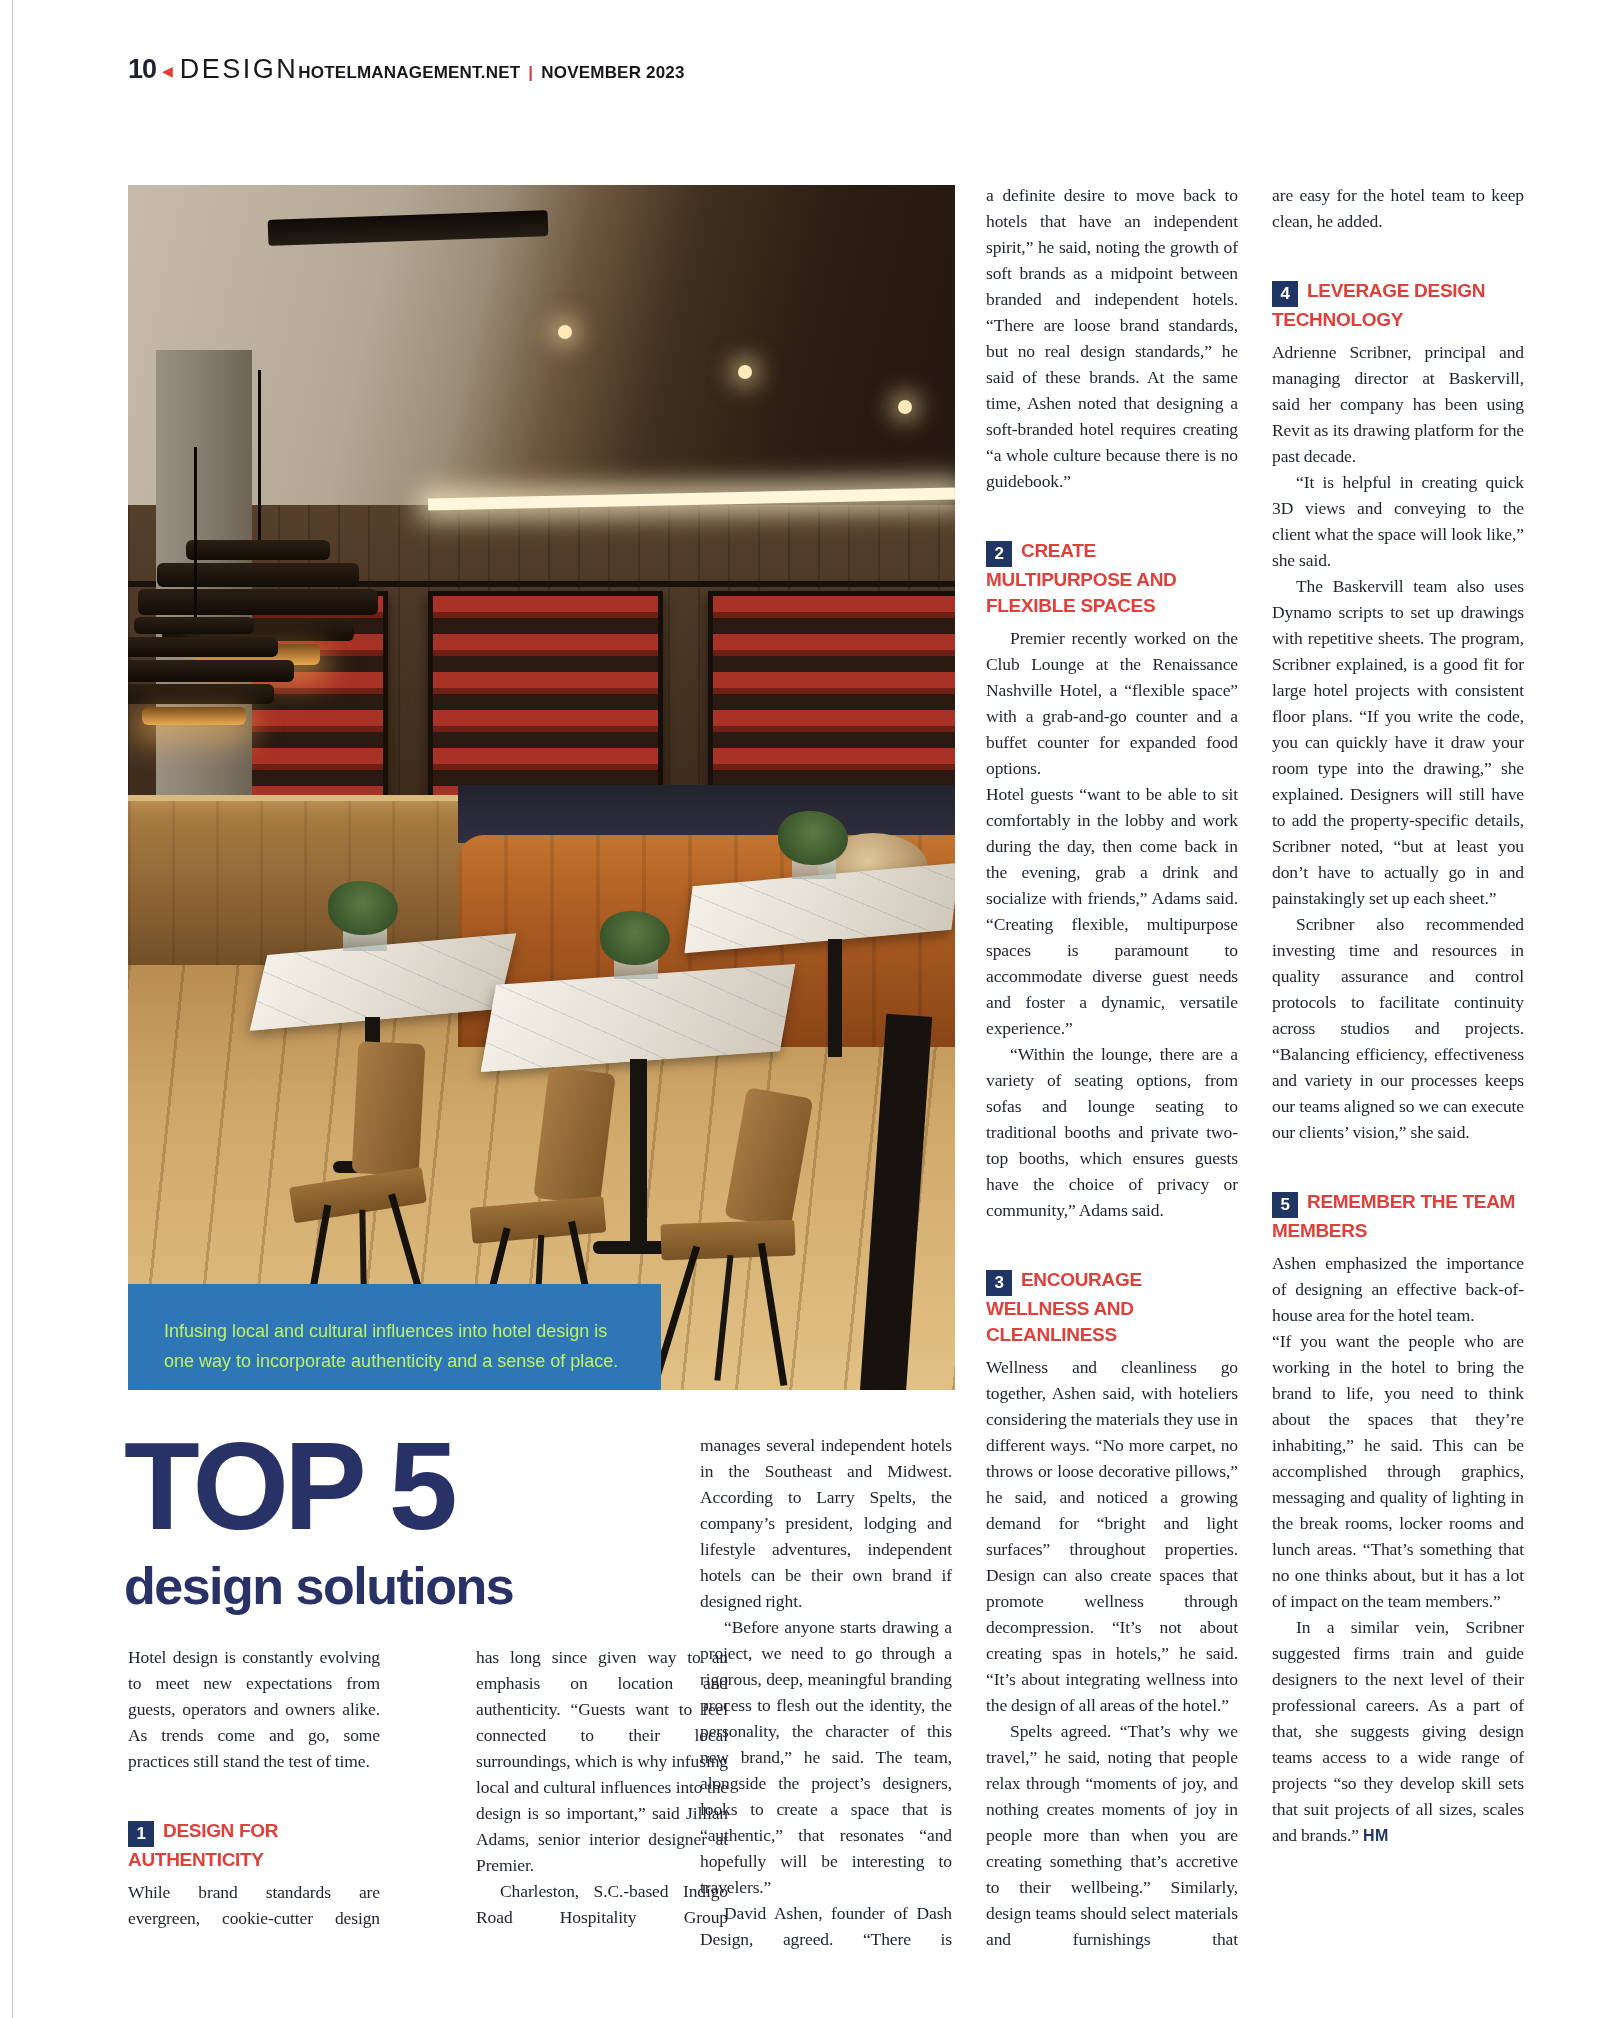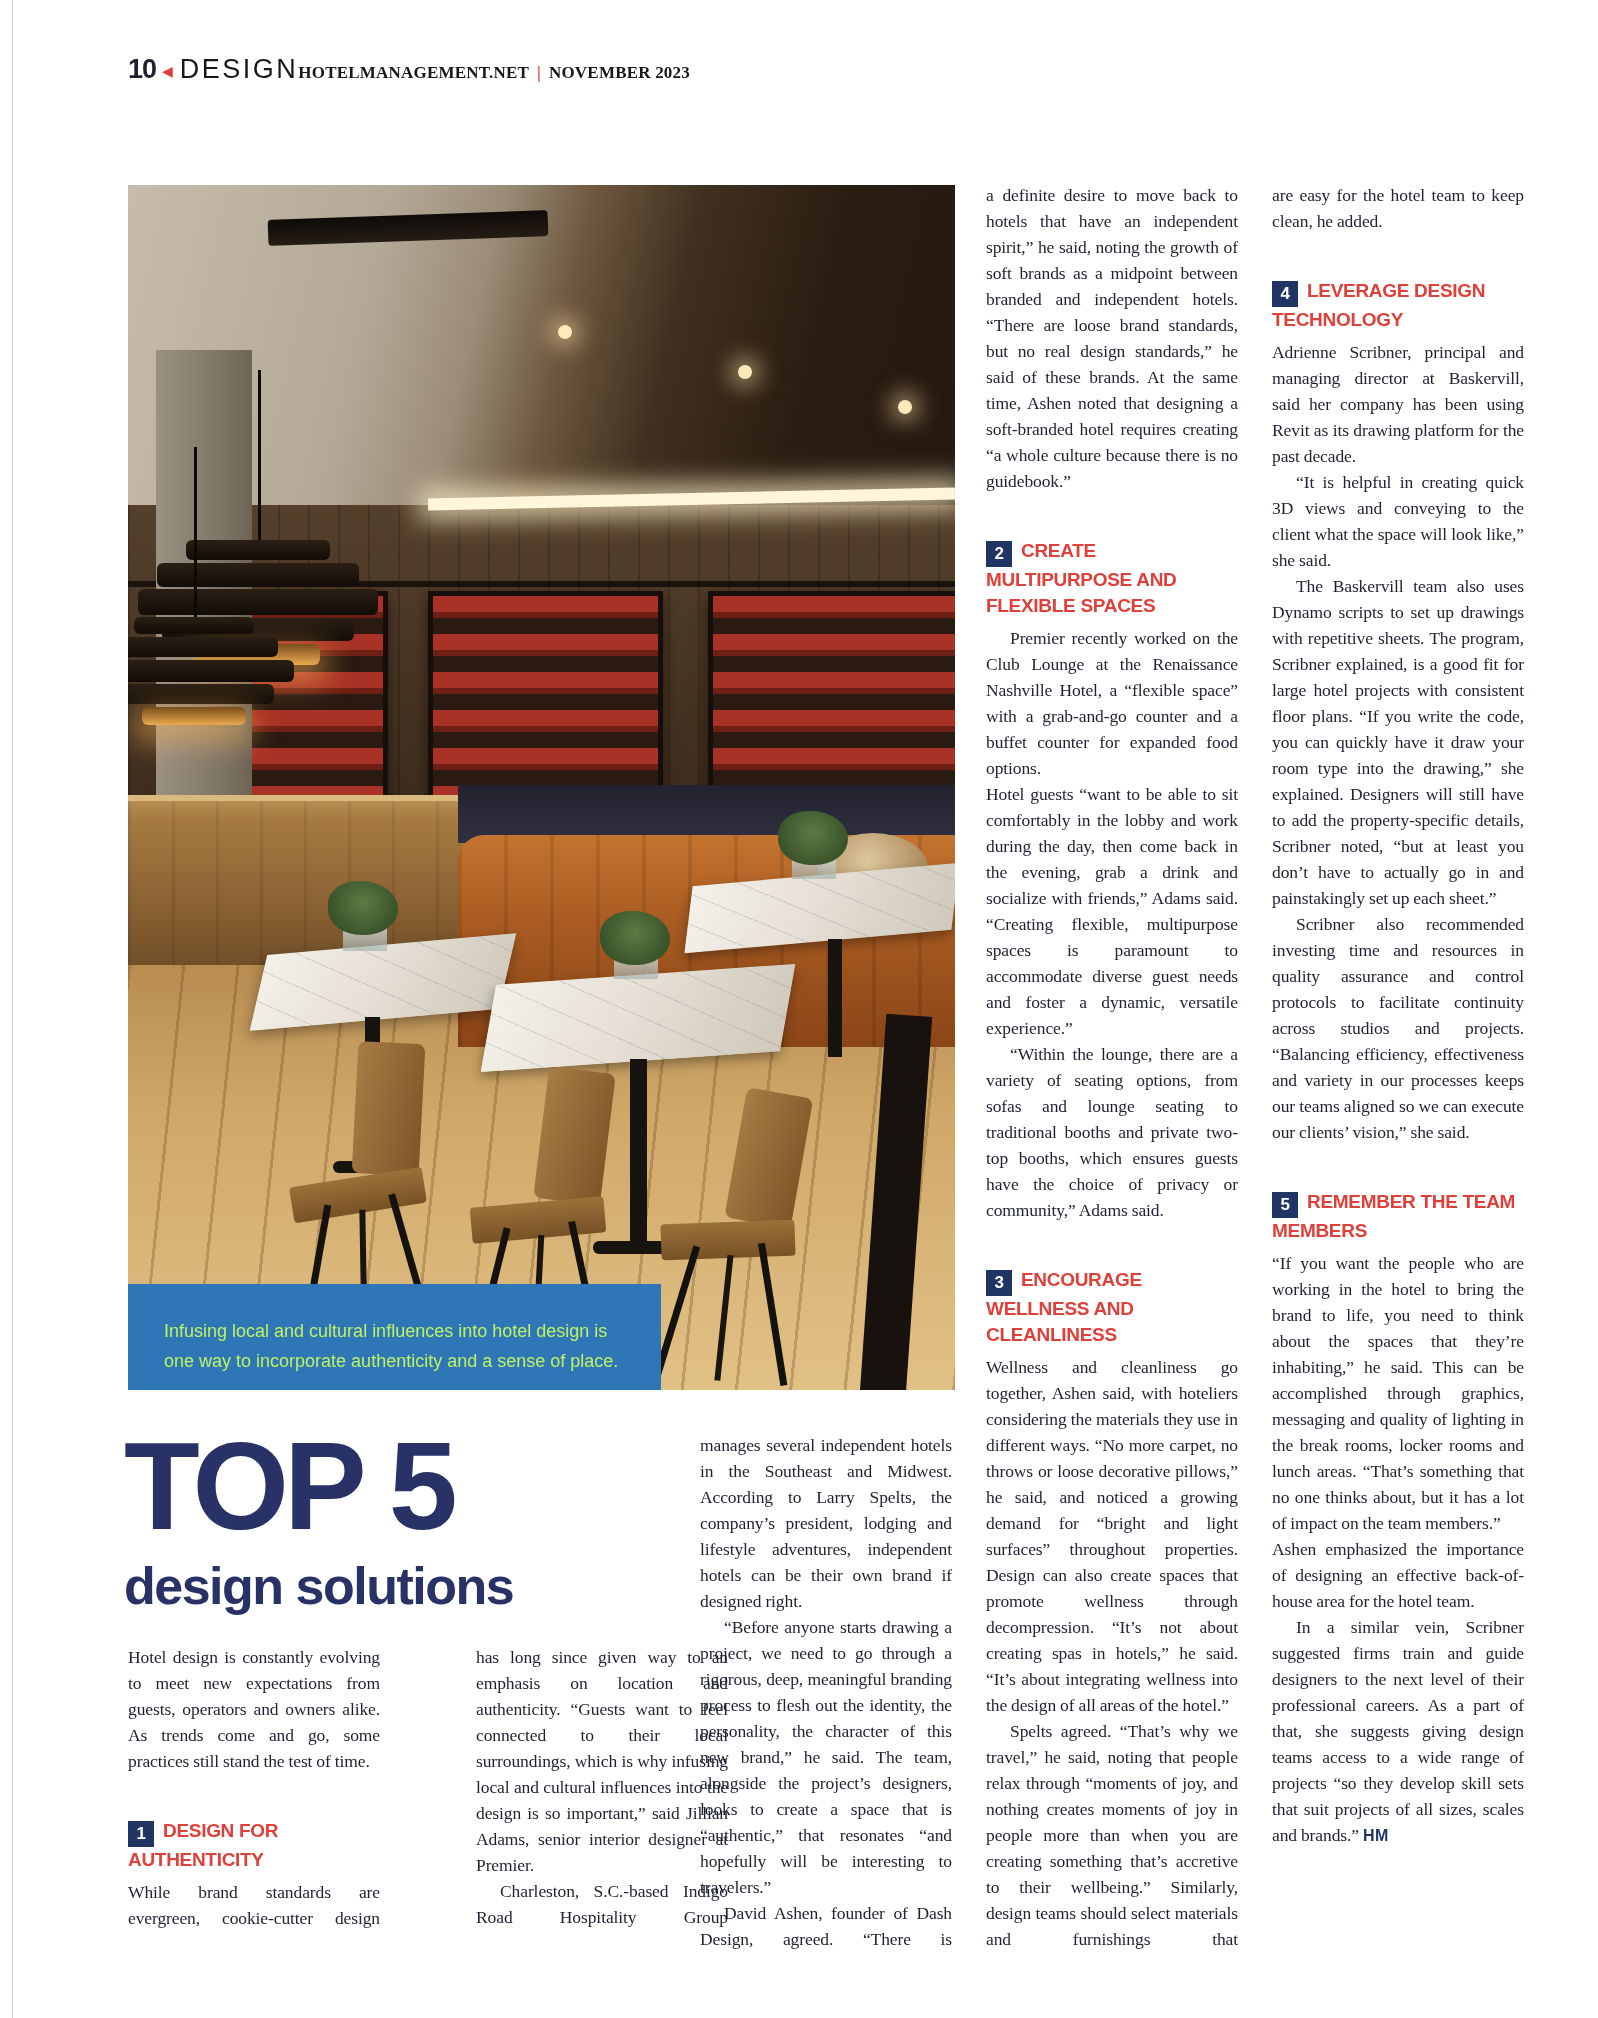--- a/index.html
+++ b/index.html
@@ -7,21 +7,21 @@
         font-family:"Liberation Serif",serif;color:#1e2230;}
   .edge-line{position:absolute;left:12px;top:0;width:1px;height:100%;background:#cfccc7;}
 
   
   .hdr{position:absolute;left:128px;top:54px;width:1396px;display:flex;
        justify-content:flex-start;align-items:baseline;font-family:"Liberation Sans",sans-serif;}
   .hdr-left{display:flex;align-items:baseline;}
   .pagenum{font-size:27px;font-weight:bold;letter-spacing:-1px;}
   .arrow{color:#e0403a;font-size:14px;margin:0 7px 0 6px;position:relative;top:-2px;}
   .section{font-size:27px;font-weight:400;letter-spacing:2.5px;color:#17181c;}
-  .hdr-right{font-size:17px;font-weight:bold;letter-spacing:.2px;color:#17181c;font-family:Liberation Serif, serif;}
+  .hdr-right{font-size:17px;font-weight:bold;letter-spacing:.2px;color:#17181c;}
   .hdr-sep{color:#e0403a;margin:0 8px;font-weight:bold;}
 
   
   .photo{position:absolute;left:128px;top:185px;width:827px;height:1205px;overflow:hidden;background:#8b7a65;}
   .ph{position:absolute;}
   .ph-ceil{left:0;top:0;width:100%;height:330px;
     background:linear-gradient(103deg,#c7bcab 0%,#b3a795 30%,#9a8c77 42%,#6e573f 52%,#40301f 64%,#2a1d12 80%,#241810 100%);}
   .ph-vent{left:140px;top:30px;width:280px;height:26px;border-radius:4px;transform:rotate(-2deg);
     background:linear-gradient(#0e0b08,#241d15);}
   .ph-spot{width:14px;height:14px;border-radius:50%;background:#ffe9b8;box-shadow:0 0 22px 8px rgba(255,230,170,.55);}
@@ -233,17 +233,17 @@
   </div>
 
   <div class="col col5">
     <p class="body">are easy for the hotel team to keep clean, he added.</p>
     <p class="shead"><span class="badge">4</span><span>LEVERAGE DESIGN TECHNOLOGY</span></p>
     <p class="body">Adrienne Scribner, principal and managing director at Baskervill, said her company has been using Revit as its drawing platform for the past decade.</p>
     <p class="body ind">“It is helpful in creating quick 3D views and conveying to the client what the space will look like,” she said.</p>
     <p class="body ind">The Baskervill team also uses Dynamo scripts to set up drawings with repetitive sheets. The program, Scribner explained, is a good fit for large hotel projects with consistent floor plans. “If you write the code, you can quickly have it draw your room type into the drawing,” she explained. Designers will still have to add the property-specific details, Scribner noted, “but at least you don’t have to actually go in and painstakingly set up each sheet.”</p>
     <p class="body ind">Scribner also recommended investing time and resources in quality assurance and control protocols to facilitate continuity across studios and projects. “Balancing efficiency, effectiveness and variety in our processes keeps our teams aligned so we can execute our clients’ vision,” she said.</p>
     <p class="shead"><span class="badge">5</span><span>REMEMBER THE TEAM MEMBERS</span></p>
+    <p class="body">Ashen emphasized the importance of designing an effective back-of-house area for the hotel team.</p>
     <p class="body">“If you want the people who are working in the hotel to bring the brand to life, you need to think about the spaces that they’re inhabiting,” he said. This can be accomplished through graphics, messaging and quality of lighting in the break rooms, locker rooms and lunch areas. “That’s something that no one thinks about, but it has a lot of impact on the team members.”</p>
-    <p class="body">Ashen emphasized the importance of designing an effective back-of-house area for the hotel team.</p>
     <p class="body ind"><span>In a similar vein, Scribner suggested firms train and guide designers to the next level of their professional careers. As a part of that, she suggests giving design teams access to a wide range of projects “so they develop skill sets that suit projects of all sizes, scales and brands.”</span> <span class="hm">HM</span></p>
   </div>
 </div>
 
 </body></html>

